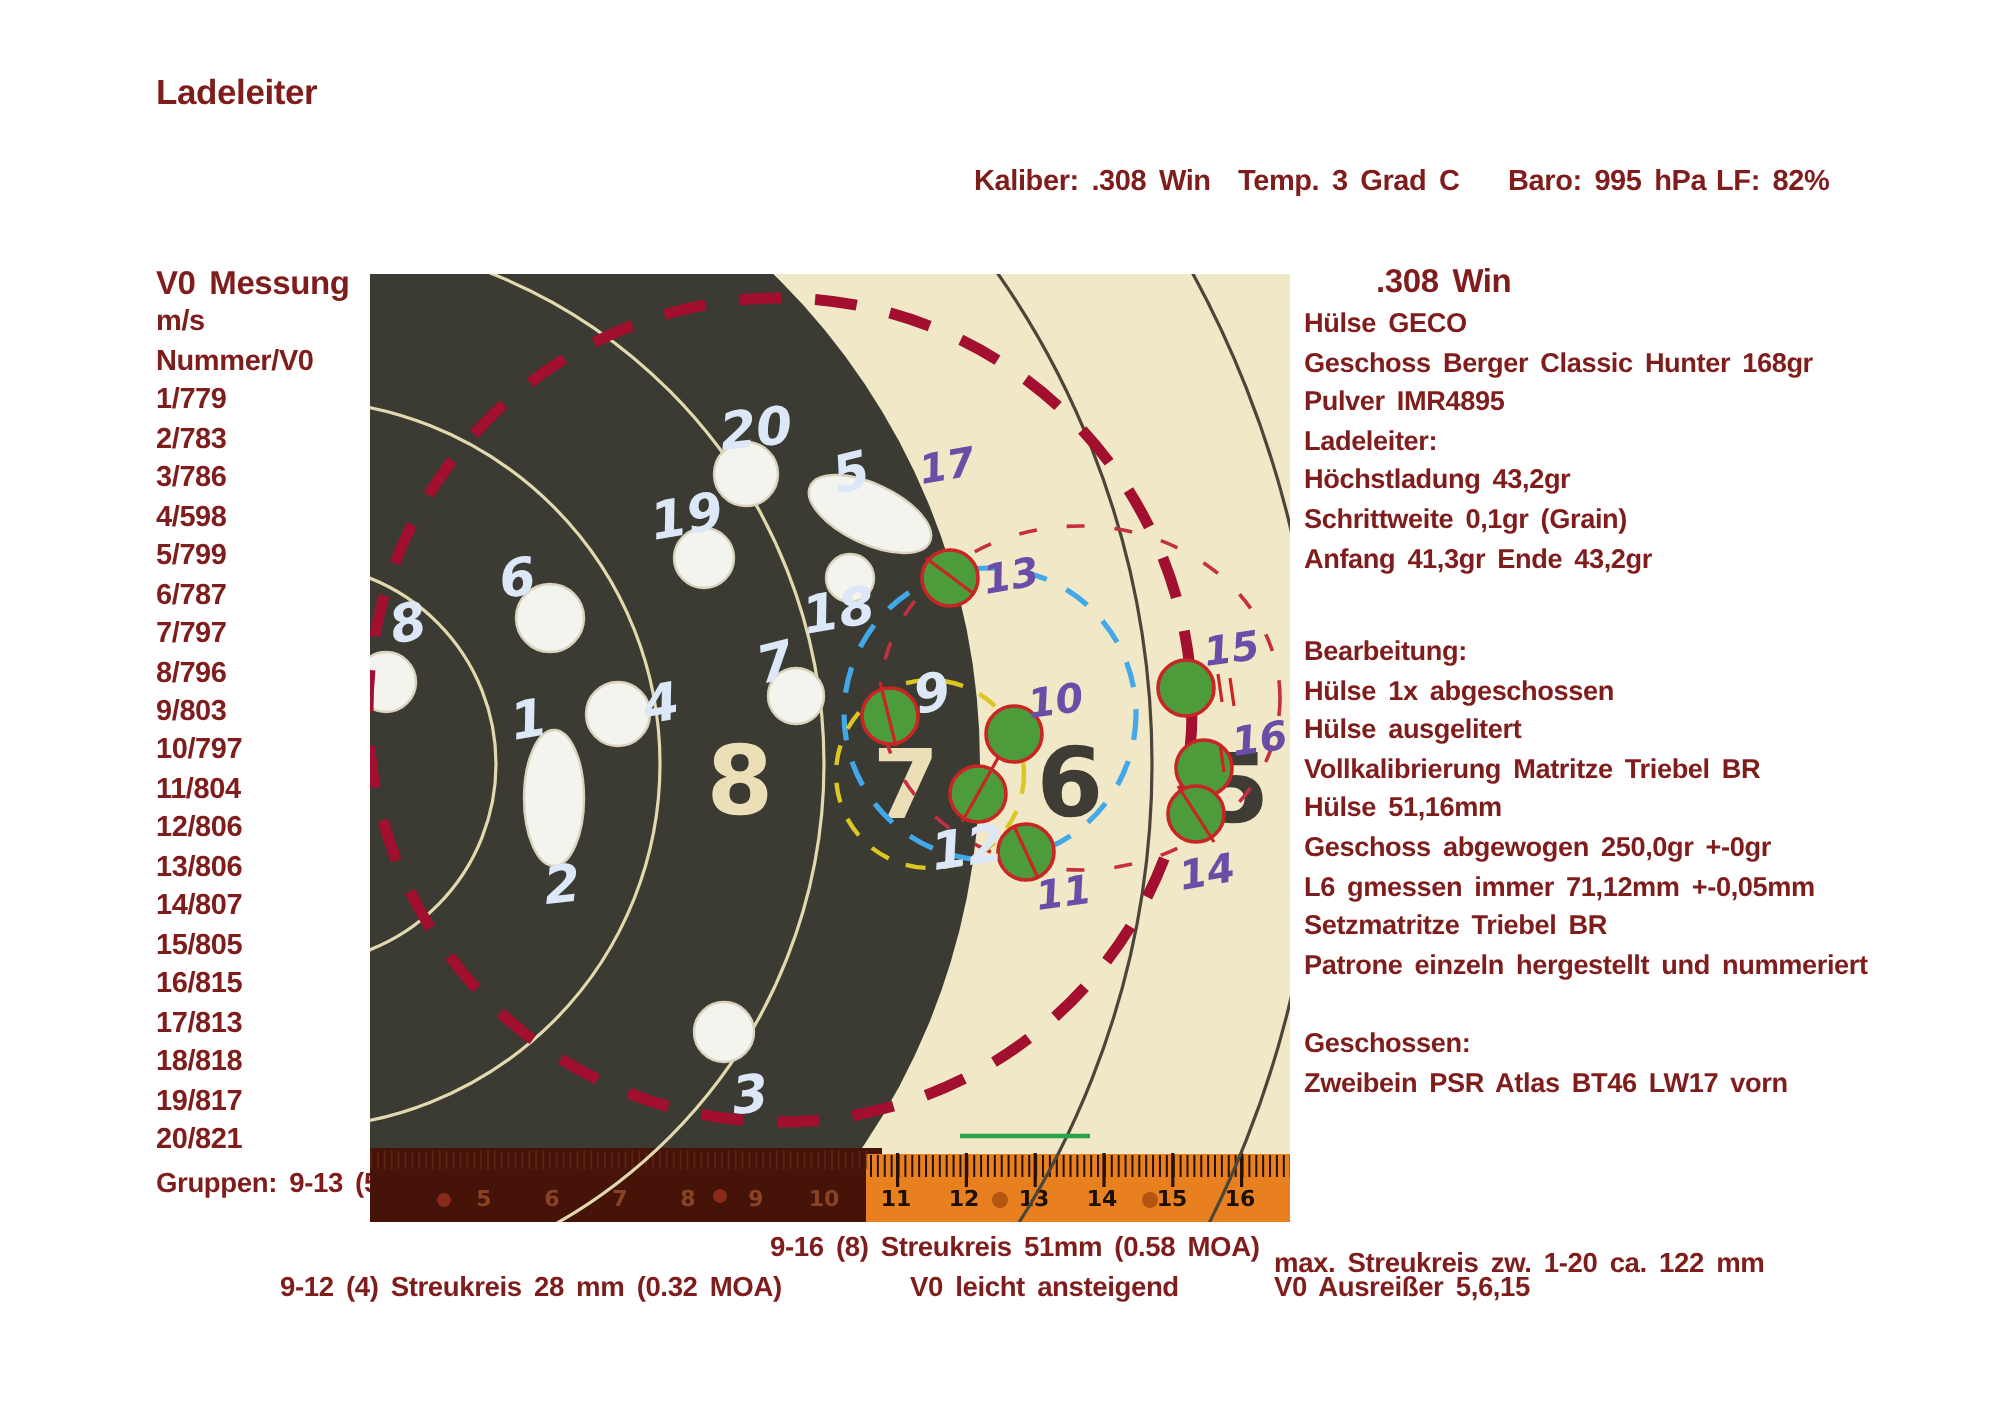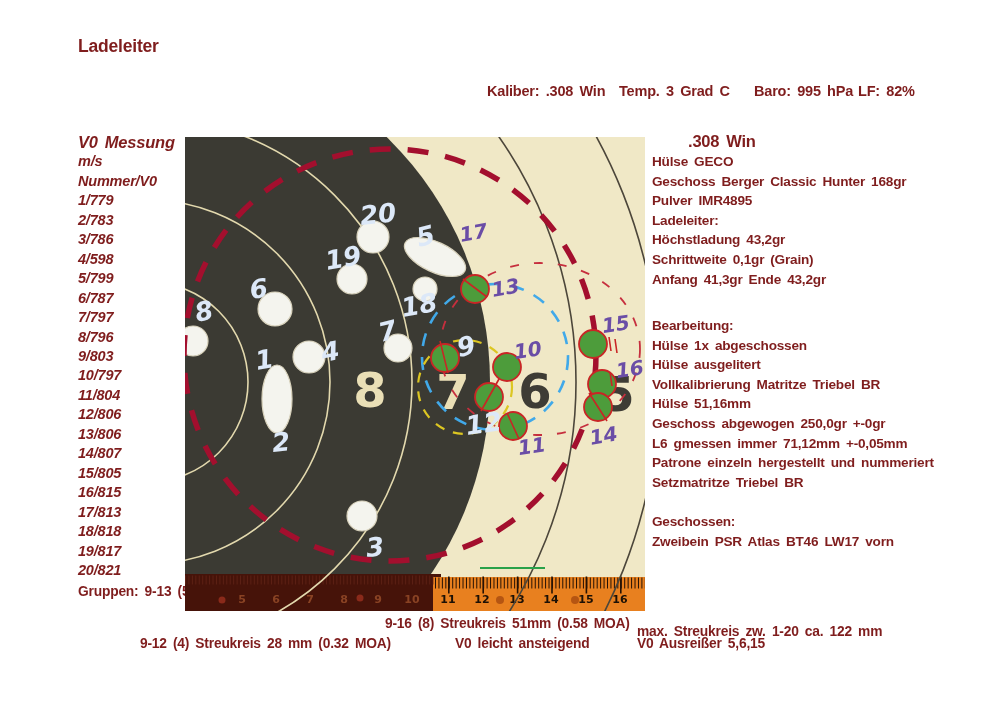--- a/index.html
+++ b/index.html
@@ -2,21 +2,21 @@
 <html><head>
 <meta charset="utf-8">
 <style>
   html,body{margin:0;padding:0;background:#ffffff;}
   .page{position:relative;width:1000px;height:707px;background:#ffffff;overflow:hidden;
         font-family:"Liberation Sans",sans-serif;}
   .doc{font-weight:700;color:#7f1d1d;letter-spacing:-0.2px;word-spacing:2.5px;white-space:nowrap;}
   .abs{position:absolute;}
   .title{left:78px;top:36px;font-size:17.5px;}
   .cond{top:83px;font-size:14.5px;}
-  .v0{left:78px;top:133px;font-size:14.5px;line-height:19.45px;font-style:italic;}
+  .v0{left:78px;top:133px;font-size:14.5px;line-height:19.45px;}
   .v0 .hd{font-size:16.5px;}
   .load{left:652px;font-size:13.6px;line-height:19.6px;}
   .load .hd{font-size:16.5px;line-height:21px;margin-left:36px;}
   .res{font-size:13.8px;}
   
   svg{position:absolute;left:185px;top:137px;}
   .ringnum text{font-family:"DejaVu Sans",sans-serif;font-weight:700;font-size:48px;text-anchor:middle;}
   .chalk text{font-family:"DejaVu Sans",sans-serif;font-weight:700;font-style:italic;font-size:26px;}
   .ink text{font-family:"DejaVu Sans",sans-serif;font-style:italic;font-weight:700;font-size:20px;}
   .rulnum text{font-family:"DejaVu Sans",sans-serif;font-weight:700;font-size:11px;text-anchor:middle;fill:#1c1005;}
@@ -74,22 +74,22 @@
   </div>
 
   <div class="abs doc load" style="top:316px">
     <div>Bearbeitung:</div>
     <div>Hülse 1x abgeschossen</div>
     <div>Hülse ausgelitert</div>
     <div>Vollkalibrierung Matritze Triebel BR</div>
     <div>Hülse 51,16mm</div>
     <div>Geschoss abgewogen 250,0gr +-0gr</div>
     <div>L6 gmessen immer 71,12mm +-0,05mm</div>
+    <div>Setzmatritze Triebel BR</div>
     <div>Patrone einzeln hergestellt und nummeriert</div>
-    <div>Setzmatritze Triebel BR</div>
   </div>
 
   <div class="abs doc load" style="top:512px">
     <div>Geschossen:</div>
     <div>Zweibein PSR Atlas BT46 LW17 vorn</div>
   </div>
 
   <div>
     <span class="abs doc res" style="left:78px;top:584px">Gruppen: 9-13 (5) Streukreis 43mm (0.49 MOA)</span>
     <span class="abs doc res" style="left:385px;top:616px">9-16 (8) Streukreis 51mm (0.58 MOA)</span>

